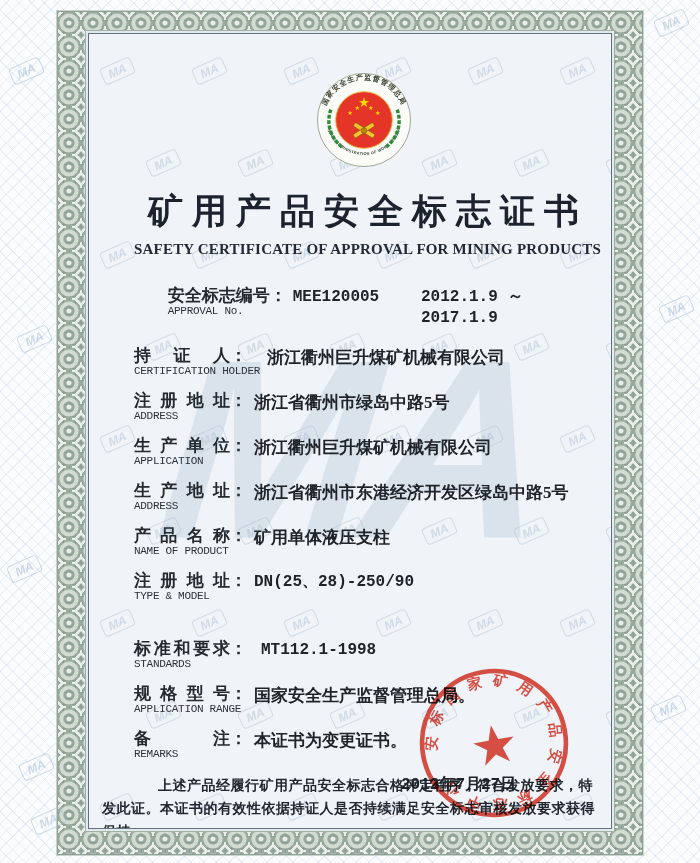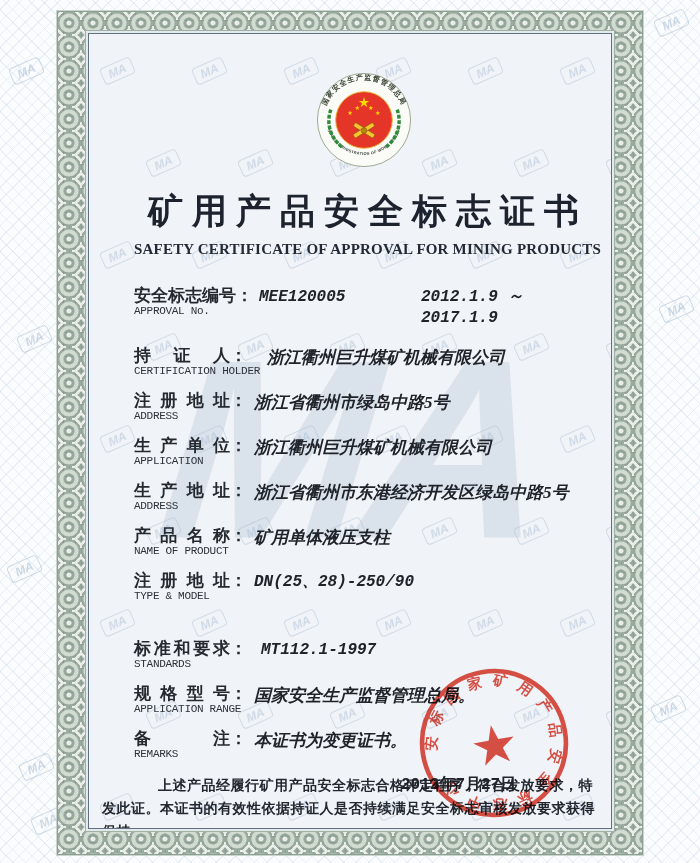--- a/index.html
+++ b/index.html
@@ -73,25 +73,25 @@
   .lblk { display:flex; align-items:flex-start; }
   .zh-lab { font-size:17px; font-weight:bold; color:#252a31; line-height:21px; white-space:nowrap; }
   .zh-just { display:inline-block; text-align:justify; text-align-last:justify; }
   .en-lab {
     font-family:Liberation Mono, monospace;
     font-size:11px; color:#2c323a; line-height:11px; letter-spacing:-0.3px; white-space:nowrap;
   }
   .val {
     font-family:"Liberation Mono","DejaVu Sans Mono",monospace;
     font-size:16px; font-weight:bold; color:#20242a; line-height:21px;
-    padding-top:2px; letter-spacing:0;font-style:italic;
+    padding-top:2px; letter-spacing:0;
   }
   .val-zh { font-family:"Liberation Serif","DejaVu Serif",serif; font-size:17px; }
 
-  .approval-blk { width:305px; }
+  .approval-blk { width:305px;justify-content:center; }
   .frow { display:flex; margin-bottom:13px; }
   .flabel { flex:0 0 auto; }
   .fvalue { padding-left:7px; }
   .fields { margin-top:16px; }
   .fields2 { margin-top:36px; }
 
   .declaration {
     margin-top:14px; margin-left:-32px; width:500px;
     font-size:14px; font-weight:bold; color:#232830;
     line-height:23px; text-indent:56px; letter-spacing:.5px;
@@ -264,21 +264,21 @@
           <div class="val fvalue">DN(25、28)-250/90</div>
         </div>
       </div>
 
       <div class="fields fields2">
         <div class="frow">
           <div class="flabel">
             <div class="zh-lab"><span class="zh-just" style="width:96px;">标准和要求</span><span>：</span></div>
             <div class="en-lab">STANDARDS</div>
           </div>
-          <div class="val fvalue" style="padding-left:14px;">MT112.1-1997</div>
+          <div class="val fvalue" style="padding-left:14px;">MT112.1-1998</div>
         </div>
         <div class="frow">
           <div class="flabel">
             <div class="zh-lab"><span class="zh-just" style="width:96px;">规格型号</span><span>：</span></div>
             <div class="en-lab">APPLICATION RANGE</div>
           </div>
           <div class="val val-zh fvalue">国家安全生产监督管理总局。</div>
         </div>
         <div class="frow">
           <div class="flabel">

